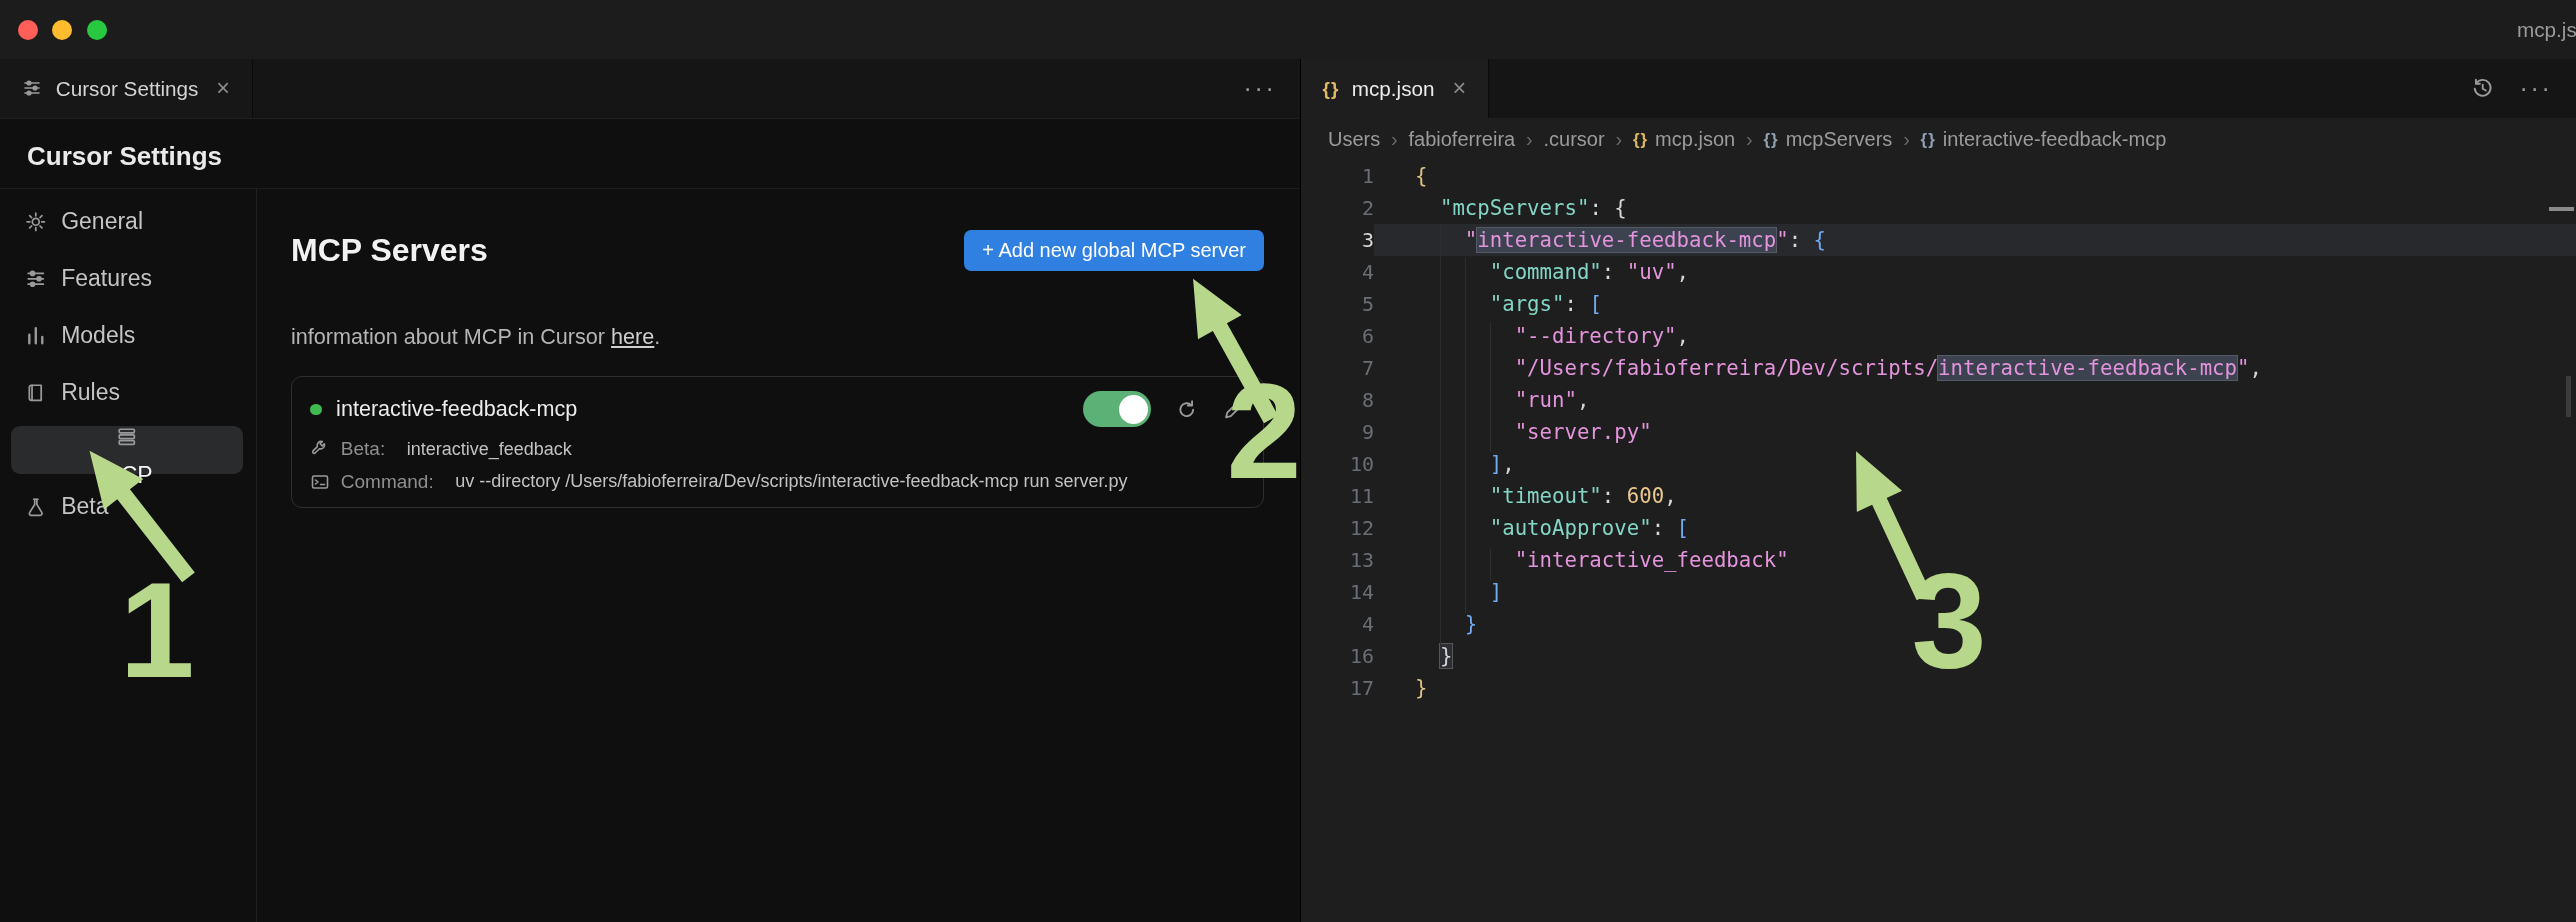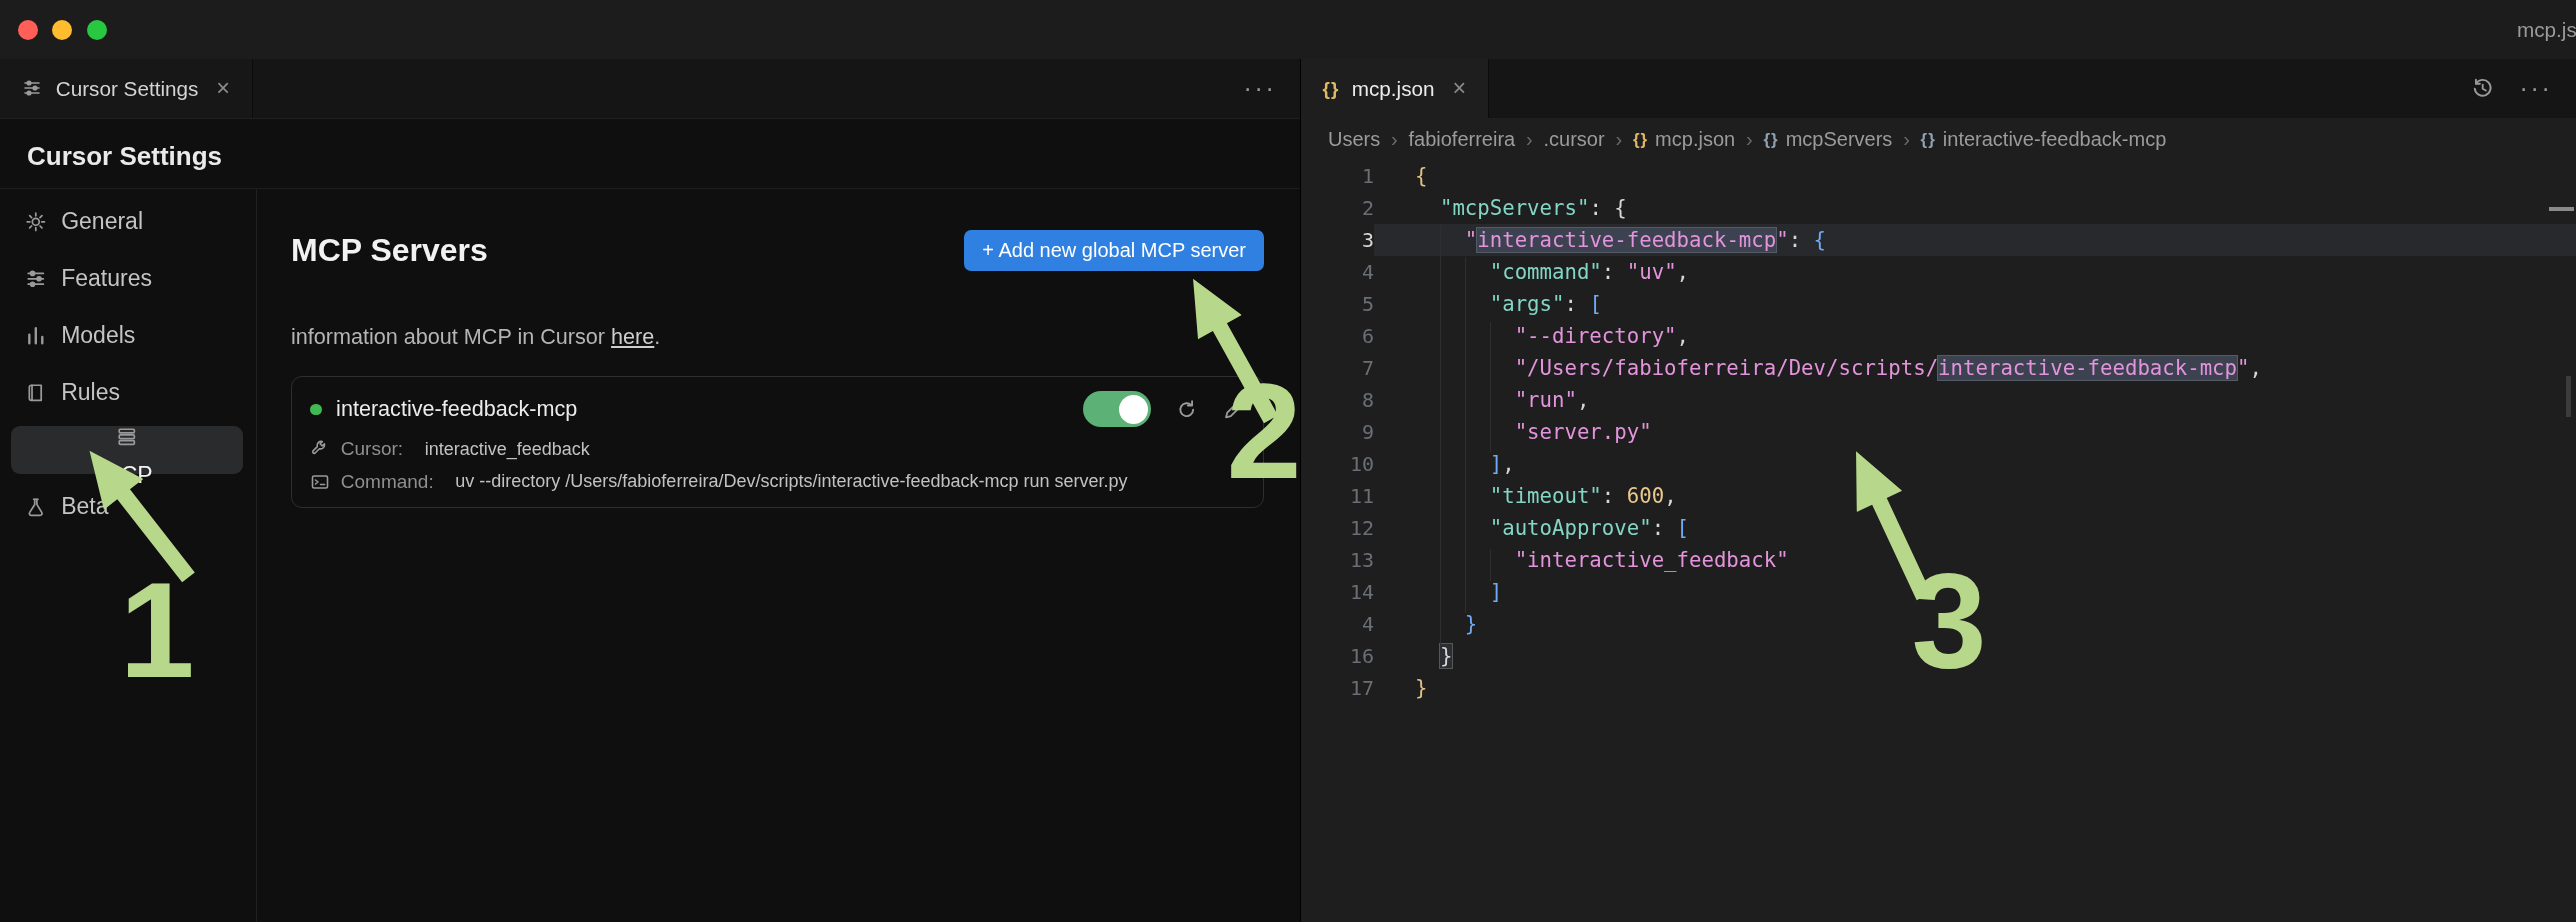--- a/index.html
+++ b/index.html
@@ -215,21 +215,21 @@
                       </svg>
                   </span>
                 </span>
               </div>
               <div class="server-row">
                 <span class="row-icon">
                   <svg class="icon" width="20" height="20" viewBox="0 0 20 20">
                       <path d="M12.3 2.6a4 4 0 0 0-5 5L3 11.9a1.5 1.5 0 0 0 2.1 2.1l4.3-4.3a4 4 0 0 0 5-5l-2.2 2.2-2.1-2.1 2.2-2.2z"></path>
                     </svg>
                 </span>
-                <span class="row-label">Cursor:</span>
+                <span class="row-label">Beta:</span>
                 <span class="row-value">interactive_feedback</span>
               </div>
               <div class="server-row">
                 <span class="row-icon">
                   <svg class="icon" width="20" height="20" viewBox="0 0 20 20">
                       <rect x="2.5" y="4" width="15" height="12" rx="1.5"></rect>
                       <path d="M5.5 8l2.5 2-2.5 2"></path>
                       <path d="M10.5 12.5h4"></path>
                     </svg>
                 </span>

